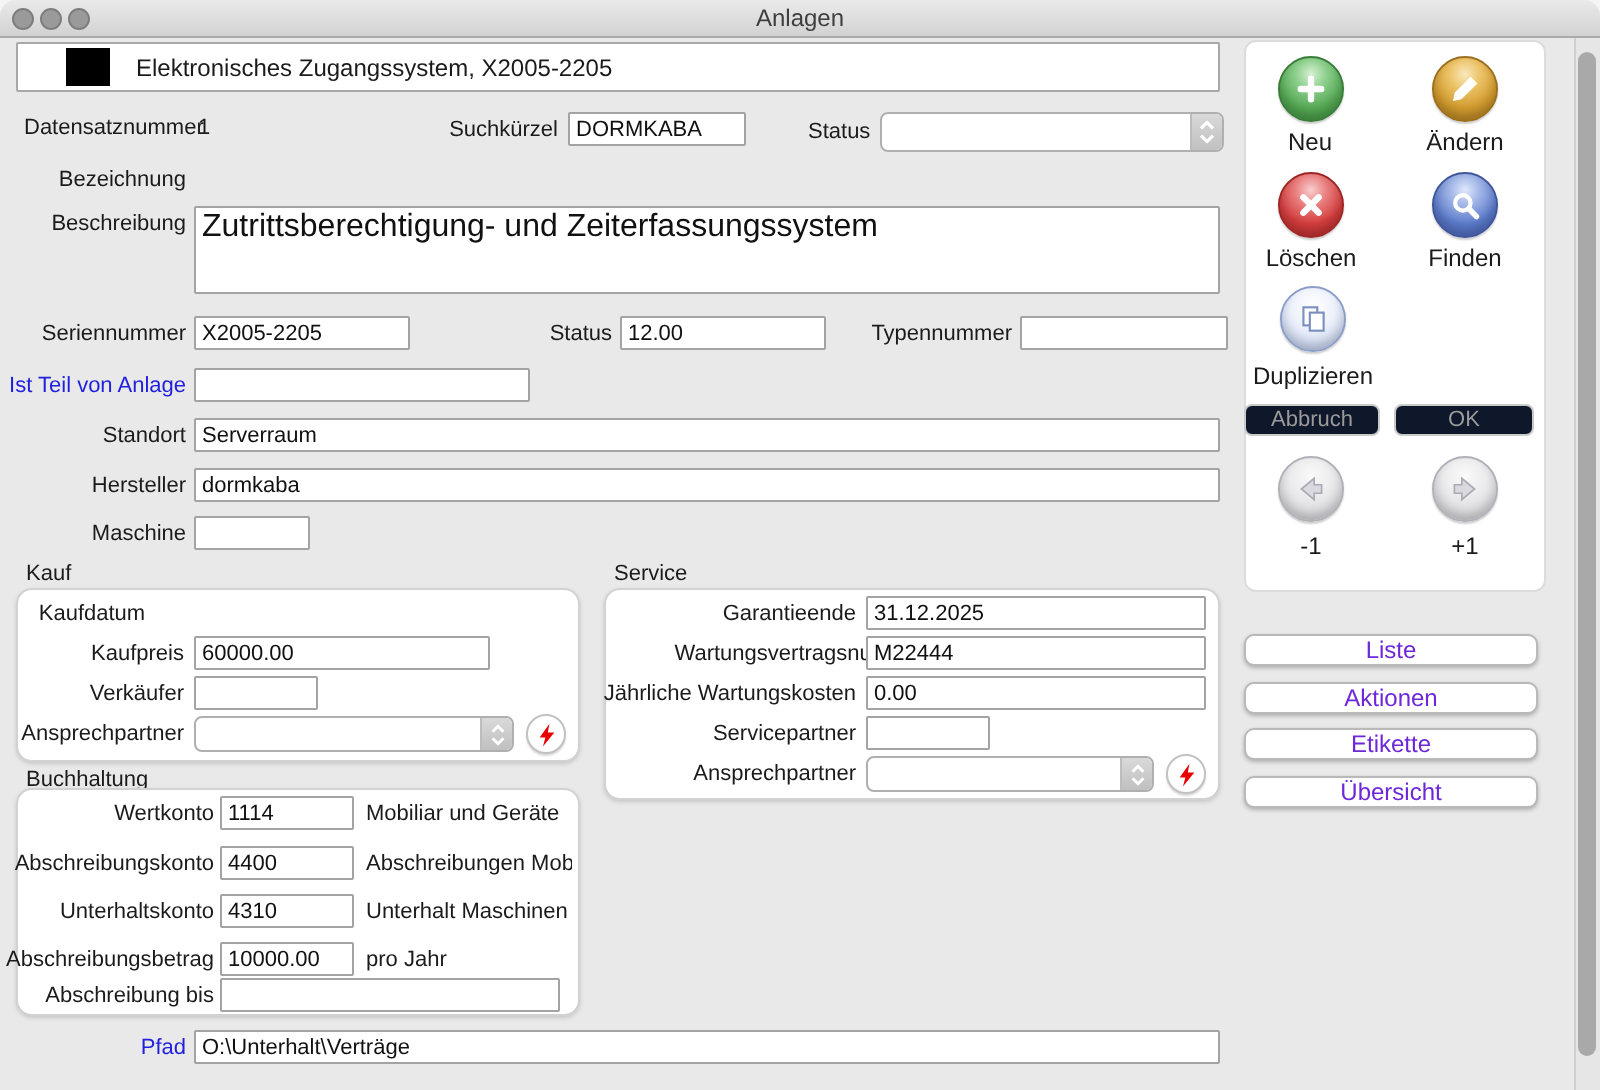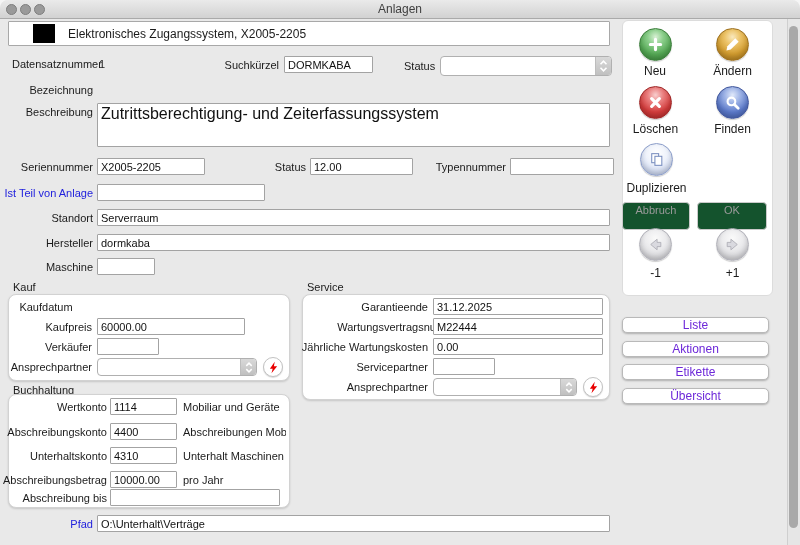--- a/index.html
+++ b/index.html
@@ -43,21 +43,21 @@
   .sphere{position:absolute;width:33px;height:33px;border-radius:50%;
     display:flex;align-items:center;justify-content:center;
     box-shadow:inset 0 -3px 5px rgba(0,0,0,0.18),0 1px 1px rgba(0,0,0,0.2);}
   .sp-green{background:radial-gradient(circle at 50% 26%,#d8f0d4 0%,#8ccf8c 28%,#55a855 62%,#3c8f3c 100%);border:1px solid #3a7d3a;}
   .sp-orange{background:radial-gradient(circle at 50% 26%,#f9e8bd 0%,#ecc368 28%,#d09a2e 62%,#b07c1e 100%);border:1px solid #9c6f1d;}
   .sp-red{background:radial-gradient(circle at 50% 26%,#f8cfcf 0%,#ea8080 28%,#d23c3c 62%,#b52a2a 100%);border:1px solid #9e2626;}
   .sp-blue{background:radial-gradient(circle at 50% 26%,#e0e8fa 0%,#9fb4e6 28%,#5b79c9 62%,#4763b3 100%);border:1px solid #40569c;}
   .sp-light{background:radial-gradient(circle at 50% 30%,#ffffff 0%,#eef2fb 40%,#ccd7f0 78%,#b3c3e8 100%);border:1px solid #8b9dc9;}
   .sp-gray{background:radial-gradient(circle at 50% 30%,#fafafa 0%,#ebebed 40%,#d6d6da 78%,#c6c6cc 100%);border:1px solid #b0b0b8;}
   .sp-label{position:absolute;font-size:12px;color:#1b1b1b;text-align:center;white-space:nowrap;}
-  .mini-btn{position:absolute;height:28px;background:#14532d;border:1px solid #cacaca;border-radius:4px;
+  .mini-btn{position:absolute;height:16px;background:#0f172a;border:1px solid #cacaca;border-radius:4px;
     font-size:11px;color:#9a9a9a;text-align:center;line-height:14px;}
   .side-btn{position:absolute;left:622px;width:147px;height:16px;background:#fff;
     border:1px solid #b9b9b9;border-radius:5px;font-size:12px;color:#6d28d9;
     text-align:center;line-height:14px;box-shadow:0 1px 2px rgba(0,0,0,0.25);}
   
   .scroll-track{position:absolute;left:787px;top:19px;width:13px;height:526px;
     background:#e6e6e6;border-left:1px solid #cfcfcf;}
   .scroll-thumb{position:absolute;left:789px;top:26px;width:9px;height:502px;
     background:#a9a9a9;border-radius:5px;}
   .blacksq{position:absolute;left:33px;top:24px;width:22px;height:19px;background:#000;}

